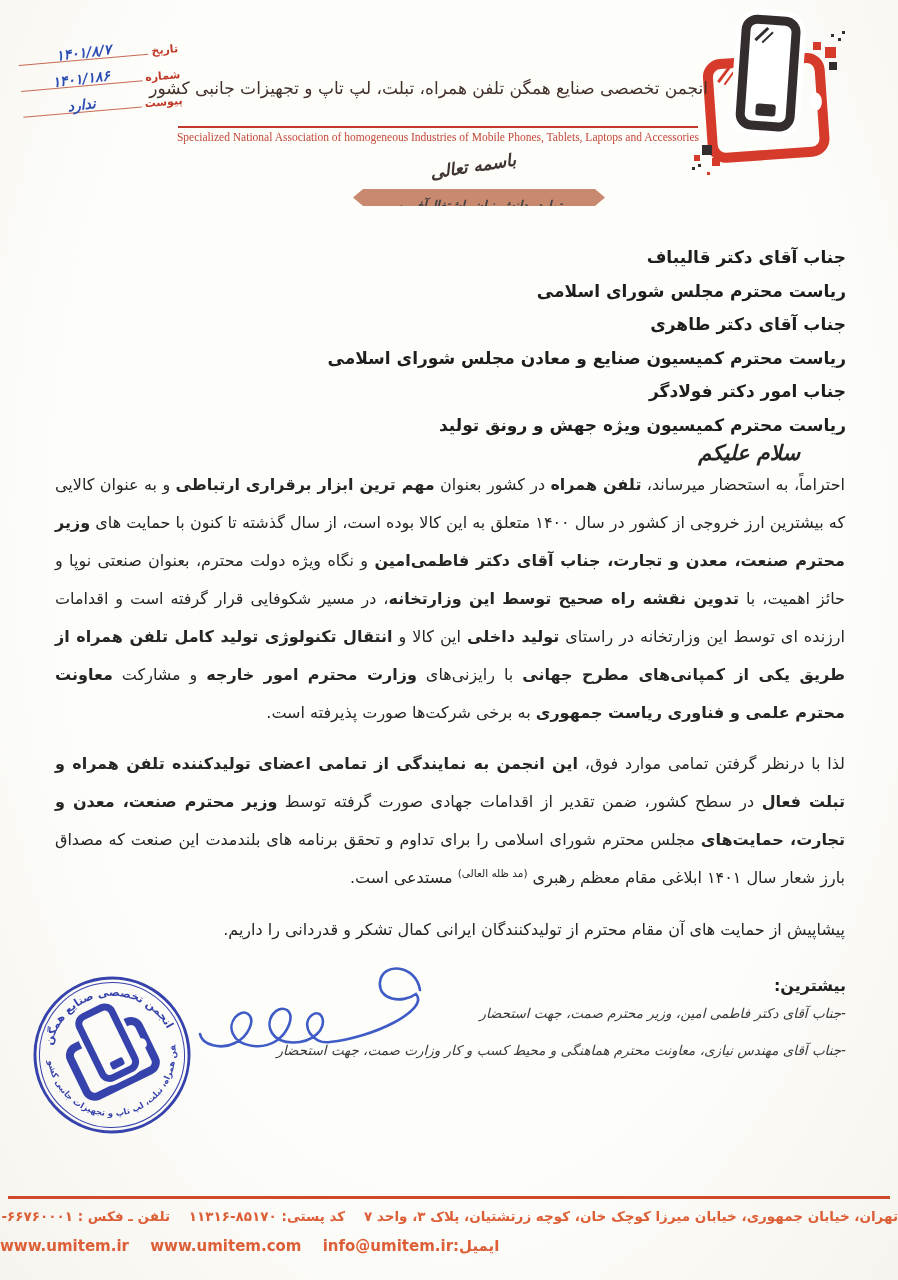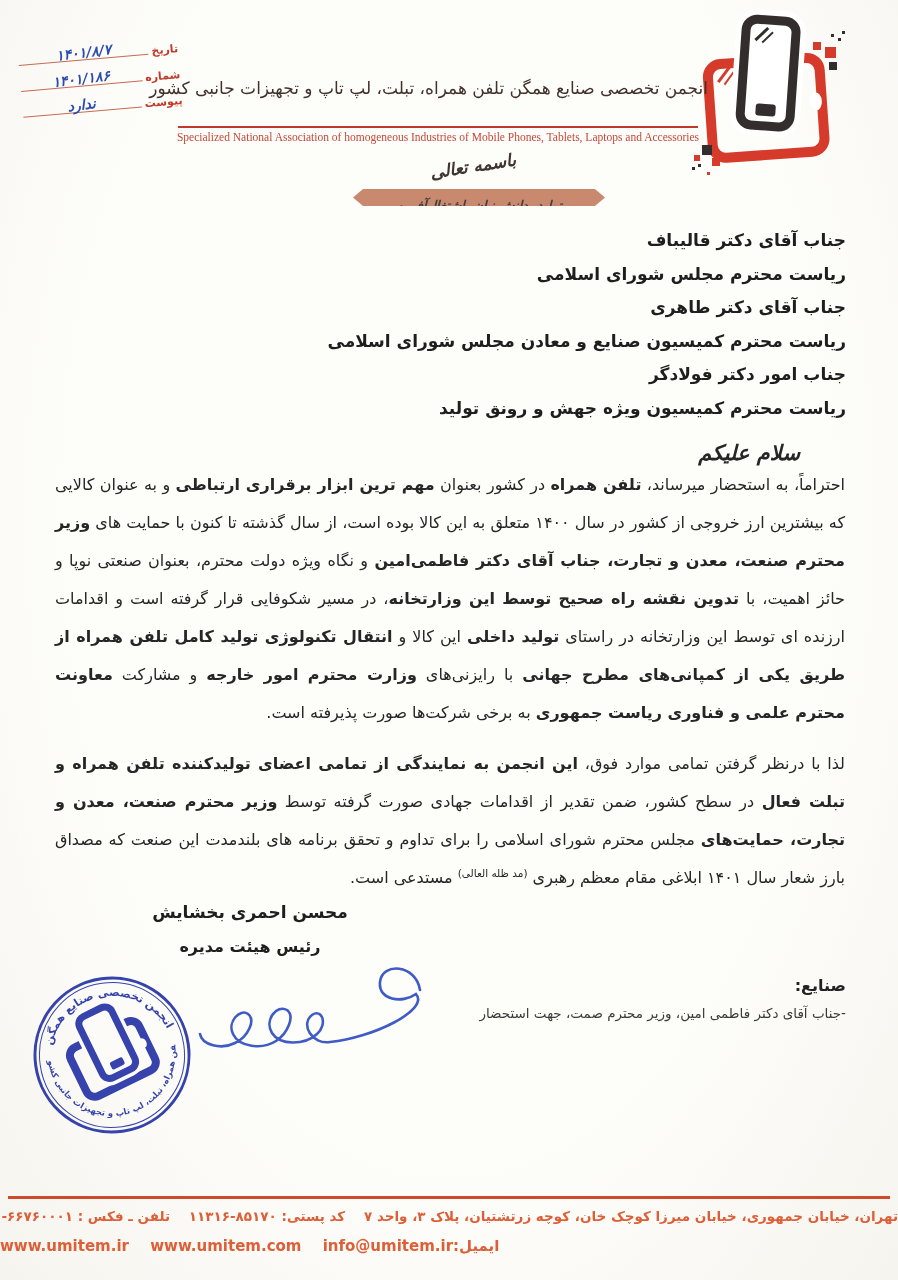--- a/index.html
+++ b/index.html
@@ -25,42 +25,42 @@
   .header-rule{position:absolute;top:126px;left:178px;width:520px;height:2px;background:#c0392b;}
   .org-name-en{position:absolute;top:131px;left:168px;width:540px;text-align:center;
     font-family:"Liberation Serif", serif;font-size:11.5px;color:#c5473a;white-space:nowrap;}
   .bismillah{position:absolute;top:156px;left:408px;width:130px;text-align:center;
     font-family:"DejaVu Serif", serif;font-style:italic;font-weight:bold;font-size:17px;
     color:#3f3430;transform:rotate(-9deg);direction:rtl;}
   .year-banner{position:absolute;top:189px;left:353px;width:252px;height:17px;line-height:34px;
     background:#c8896f;clip-path:polygon(4% 0,96% 0,100% 50%,96% 100%,4% 100%,0 50%);
     text-align:center;font-size:13px;font-weight:bold;font-style:italic;color:#404040;direction:rtl;}
   
-  .recipients{position:absolute;top:224px;right:52px;direction:rtl;text-align:right;}
+  .recipients{position:absolute;top:241px;right:52px;direction:rtl;text-align:right;}
   .recipient-line{font-size:17px;font-weight:bold;line-height:33.5px;color:#1e1e1e;white-space:nowrap;}
   .greeting{position:absolute;top:440px;right:98px;font-family:"DejaVu Serif", serif;font-style:italic;
     font-weight:bold;font-size:21px;color:#262626;direction:rtl;}
   
   .letter-body{position:absolute;top:466px;left:55px;right:53px;direction:rtl;text-align:justify;
     font-size:16px;line-height:38px;color:#262626;}
   .letter-body p{margin:0;}
   .letter-body p + p{margin-top:13px;}
   .letter-body .b{font-weight:bold;}
   .letter-body .s{font-size:10.5px;position:relative;top:-6px;}
   .closing-line{margin-top:10px;}
   
   .signature-block{position:absolute;top:902px;left:130px;width:240px;text-align:center;direction:rtl;}
   .sig-name{font-size:17px;font-weight:bold;color:#1e1e1e;}
   .sig-title{font-size:16px;font-weight:bold;color:#1e1e1e;margin-top:15px;}
   .stamp-svg{position:absolute;top:966px;left:26px;transform:rotate(-8deg);opacity:.92;}
   .scribble-svg{position:absolute;top:952px;left:168px;}
   
   .cc-block{position:absolute;top:976px;right:52px;direction:rtl;text-align:right;}
   .cc-label{font-size:16px;font-weight:bold;color:#222;}
-  .cc-item{font-size:13.5px;line-height:37px;color:#3a3a3a;white-space:nowrap;}
+  .cc-item{font-size:13.5px;line-height:37px;color:#3a3a3a;white-space:nowrap;font-style:italic;}
   
   .footer-rule{position:absolute;top:1196px;left:8px;right:8px;height:3px;background:#cf4a2c;}
   .footer-line1{position:absolute;top:1208px;left:0;width:898px;text-align:center;direction:rtl;
     font-size:13.5px;font-weight:bold;color:#dd5f38;white-space:nowrap;}
   .footer-line1 .gap{display:inline-block;width:14px;}
   .footer-line2{position:absolute;top:1237px;left:0;width:834px;text-align:left;direction:rtl;
     font-size:15px;font-weight:bold;color:#dd5f38;}
   .footer-line2 .gap{display:inline-block;width:16px;}
 </style>
 </head>
@@ -128,26 +128,23 @@
     <div class="recipient-line">جناب آقای دکتر طاهری</div>
     <div class="recipient-line">ریاست محترم کمیسیون صنایع و معادن مجلس شورای اسلامی</div>
     <div class="recipient-line">جناب امور دکتر فولادگر</div>
     <div class="recipient-line">ریاست محترم کمیسیون ویژه جهش و رونق تولید</div>
   </div>
   <div class="greeting">سلام علیکم</div>
 
   <div class="letter-body">
     <p><span>احتراماً، به استحضار میرساند، </span><span class="b">تلفن همراه</span><span> در کشور بعنوان </span><span class="b">مهم ترین ابزار برقراری ارتباطی</span><span> و به عنوان کالایی که بیشترین ارز خروجی از کشور در سال ۱۴۰۰ متعلق به این کالا بوده است، از سال گذشته تا کنون با حمایت های </span><span class="b">وزیر محترم صنعت، معدن و تجارت، جناب آقای دکتر فاطمی‌امین</span><span> و نگاه ویژه دولت محترم، بعنوان صنعتی نوپا و حائز اهمیت، با </span><span class="b">تدوین نقشه راه صحیح توسط این وزارتخانه</span><span>، در مسیر شکوفایی قرار گرفته است و اقدامات ارزنده ای توسط این وزارتخانه در راستای </span><span class="b">تولید داخلی</span><span> این کالا و </span><span class="b">انتقال تکنولوژی تولید کامل تلفن همراه از طریق یکی از کمپانی‌های مطرح جهانی</span><span> با رایزنی‌های </span><span class="b">وزارت محترم امور خارجه</span><span> و مشارکت </span><span class="b">معاونت محترم علمی و فناوری ریاست جمهوری</span><span> به برخی شرکت‌ها صورت پذیرفته است.</span></p>
     <p><span>لذا با درنظر گرفتن تمامی موارد فوق، </span><span class="b">این انجمن به نمایندگی از تمامی اعضای تولیدکننده تلفن همراه و تبلت فعال</span><span> در سطح کشور، ضمن تقدیر از اقدامات جهادی صورت گرفته توسط </span><span class="b">وزیر محترم صنعت، معدن و تجارت، حمایت‌های</span><span> مجلس محترم شورای اسلامی را برای تداوم و تحقق برنامه های بلندمدت این صنعت که مصداق بارز شعار سال ۱۴۰۱ ابلاغی مقام معظم رهبری </span><span class="s">(مد ظله العالی)</span><span> مستدعی است.</span></p>
+    <p class="closing-line">پیشاپیش از حمایت های آن مقام محترم از تولیدکنندگان ایرانی کمال تشکر و قدردانی را داریم.</p>
   </div>
 
-  <div class="signature-block">
-    <div class="sig-name">محسن احمری بخشایش</div>
-    <div class="sig-title">رئیس هیئت مدیره</div>
-  </div>
 
   <svg class="stamp-svg" width="172" height="178" viewBox="0 0 172 178">
     <defs>
       <path id="arc-top" d="M 24 92 A 62 62 0 0 1 148 92"></path>
       <path id="arc-bottom" d="M 22 86 A 64 64 0 0 0 150 86"></path>
     </defs>
     <circle cx="86" cy="89" r="77" fill="none" stroke="#2734a6" stroke-width="3"></circle>
     <circle cx="86" cy="89" r="72.5" fill="none" stroke="#2734a6" stroke-width="1"></circle>
     <g transform="rotate(-18 86 92)">
       <rect x="48" y="66" width="76" height="54" rx="9" fill="none" stroke="#2734a6" stroke-width="8"></rect>
@@ -165,22 +162,23 @@
   </svg>
 
   <svg class="scribble-svg" width="280" height="140" viewBox="0 0 280 140">
     <path d="M 252 38 C 248 12, 214 10, 212 30 C 210 48, 234 52, 248 42 C 262 58, 204 86, 162 90
              C 144 93, 132 72, 144 63 C 154 56, 160 72, 149 82 C 137 93, 112 94, 104 81
              C 96 68, 109 52, 119 58 C 127 64, 120 81, 108 89 C 94 98, 71 95, 65 82
              C 59 70, 72 56, 80 62 C 88 68, 80 85, 67 91 C 53 98, 34 93, 32 82" fill="none" stroke="#2a49c0" stroke-width="2.6" stroke-linecap="round" opacity="0.9"></path>
   </svg>
 
   <div class="cc-block">
-    <div class="cc-label">صنایع:</div>
+    <div class="cc-label">بیشترین:</div>
     <div class="cc-item">-جناب آقای دکتر فاطمی امین، وزیر محترم صمت، جهت استحضار</div>
+    <div class="cc-item">-جناب آقای مهندس نیازی، معاونت محترم هماهنگی و محیط کسب و کار وزارت صمت، جهت استحضار</div>
   </div>
 
   <div class="footer-rule"></div>
   <div class="footer-line1">
     <span>تهران، خیابان جمهوری، خیابان میرزا کوچک خان، کوچه زرتشتیان، پلاک ۳، واحد ۷</span><span class="gap"></span>
     <span>کد پستی:</span>
     <span dir="ltr">۱۱۳۱۶-۸۵۱۷۰</span><span class="gap"></span>
     <span>تلفن ـ فکس :</span>
     <span dir="ltr">۰۲۱-۶۶۷۶۰۰۰۱</span>
   </div>

